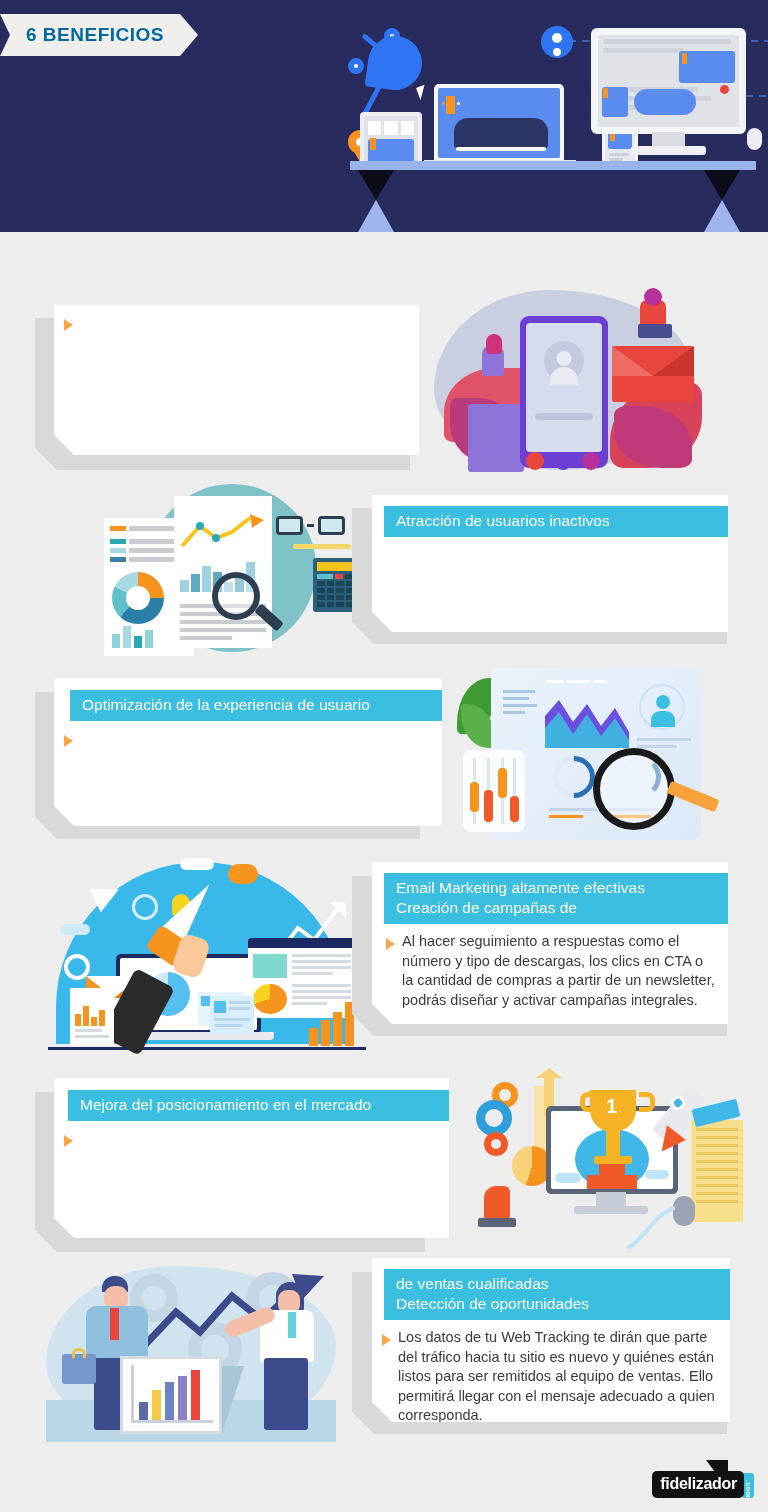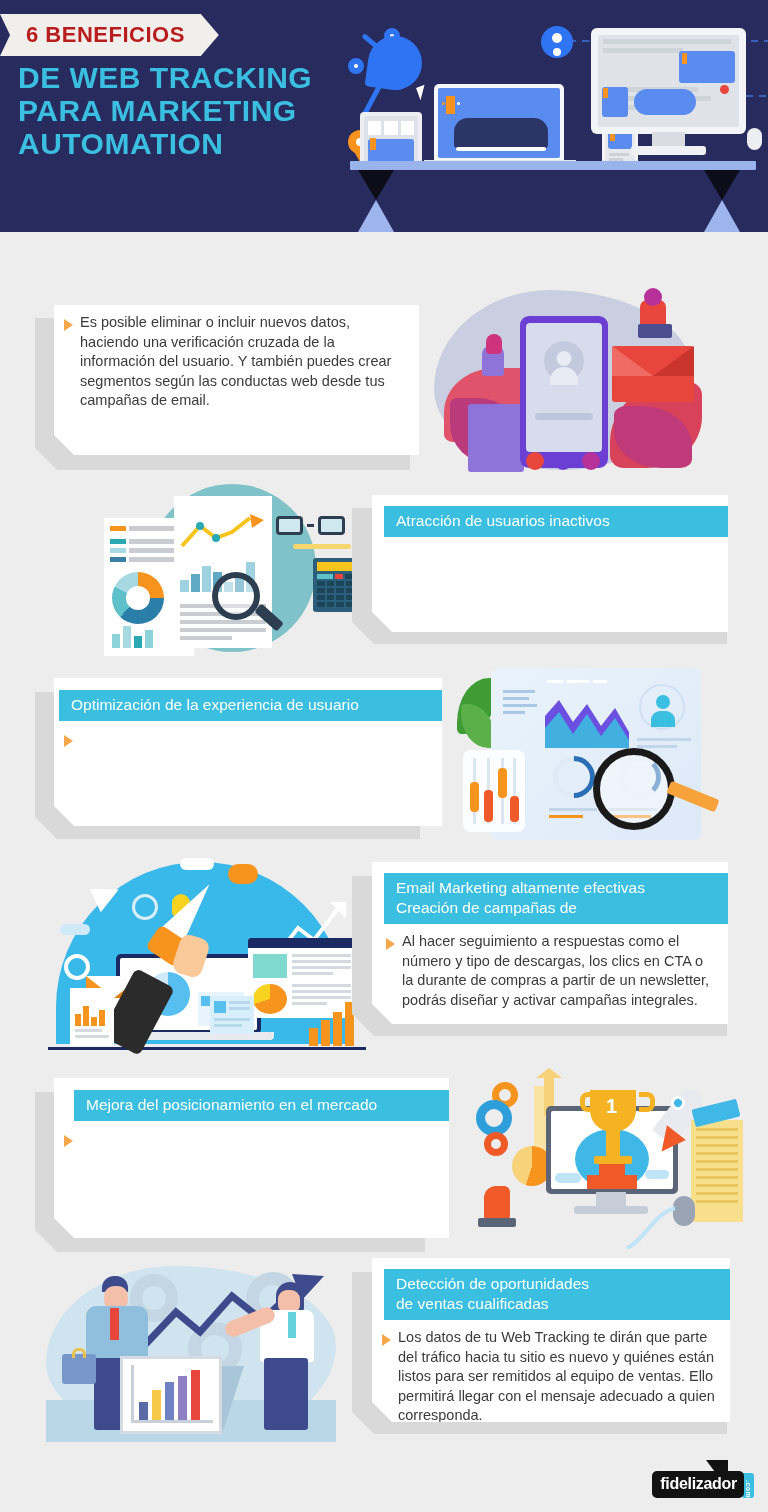--- a/index.html
+++ b/index.html
@@ -23,22 +23,22 @@
   .ribbon {
     position: relative;
     display: inline-block;
     background: #f0efeb;
     height: 42px;
     padding: 0 34px 0 26px;
     margin-left: 0;
     clip-path: polygon(0 0, calc(100% - 18px) 0, 100% 50%, calc(100% - 18px) 100%, 0 100%, 10px 50%);
   }
   .ribbon-text {
-    color: #b91c1c;
-    font-size: 22px;
+    color: #0369a1;
+    font-size: 19px;
     font-weight: bold;
     letter-spacing: 0.5px;
     line-height: 42px;
     display: block;
     white-space: nowrap;
   }
   .hdr-lines {
     margin-left: 18px;
     margin-top: 5px;
   }
@@ -237,25 +237,20 @@
     <div class="tri-dark" style="left:20px; bottom:32px;"></div>
     <div class="tri-light" style="left:20px; bottom:0;"></div>
     <div class="tri-dark" style="right:28px; bottom:32px;"></div>
     <div class="tri-light" style="right:28px; bottom:0;"></div>
   </div>
 
   <div class="hdr-title-wrap">
     <div class="ribbon">
       <span class="ribbon-text">6 BENEFICIOS</span>
     </div>
-    <div class="hdr-lines">
-      <span class="hdr-line">DE WEB TRACKING</span>
-      <span class="hdr-line">PARA MARKETING</span>
-      <span class="hdr-line">AUTOMATION</span>
-    </div>
   </div>
 </div>
 
 <div>
 
   <div class="illo" style="left:420px; top:286px; width:290px; height:200px;">
     <div class="blob" style="left:14px; top:4px; width:258px; height:180px; background:#c9cfe0;"></div>
 
     <div style="position:absolute;left:24px;top:82px;width:86px;height:74px;background:#e0536b;border-radius:60% 10% 60% 10%;"></div>
     <div style="position:absolute;left:30px;top:112px;width:70px;height:66px;background:#b93b7c;border-radius:10% 60% 10% 60%;"></div>
@@ -284,21 +279,20 @@
     <div style="position:absolute;left:66px;top:48px;width:16px;height:20px;background:#d0337d;border-radius:8px 8px 4px 4px;"></div>
     <div style="position:absolute;right:44px;top:14px;width:26px;height:32px;background:#e8453c;border-radius:7px 7px 3px 3px;"></div>
     <div style="position:absolute;right:48px;top:2px;width:18px;height:18px;background:#b7319a;border-radius:50%;"></div>
     <div style="position:absolute;right:38px;top:38px;width:34px;height:14px;background:#4a4e8f;border-radius:2px;"></div>
   </div>
 
   <div class="card-shadow" style="left:35px; top:318px; width:375px; height:152px; clip-path:polygon(0 0,100% 0,100% 100%,22px 100%,0 calc(100% - 22px));"></div>
   <div class="card" style="left:54px; top:305px; width:365px; height:150px; clip-path:polygon(0 0,100% 0,100% 100%,20px 100%,0 calc(100% - 20px));">
     <div class="card-body">
       <div class="arrow-bullet"></div>
-      <div class="card-text">Es posible eliminar o incluir nuevos datos, haciendo una verificación cruzada de la información del usuario. Y también puedes crear segmentos según las conductas web desde tus campañas de email.</div>
     </div>
   </div>
 </div>
 
 <div>
   <div class="illo" style="left:88px; top:478px; width:275px; height:190px;">
     <div style="position:absolute;left:60px;top:6px;width:168px;height:168px;border-radius:50%;background:#7fc3c8;"></div>
 
     <div style="position:absolute;left:16px;top:40px;width:90px;height:138px;background:#fff;">
       <div style="display:flex;gap:3px;margin:8px 6px;">
@@ -453,21 +447,21 @@
       <div style="position:absolute;left:35px;top:18px;width:9px;height:30px;background:#f7941e;border-radius:4px;"></div>
       <div style="position:absolute;left:47px;top:46px;width:9px;height:26px;background:#f05a28;border-radius:4px;"></div>
     </div>
 
     <div style="position:absolute;left:138px;top:86px;width:82px;height:82px;border-radius:50%;border:7px solid #1a1a1a;background:rgba(255,255,255,.45);"></div>
     <div style="position:absolute;left:212px;top:128px;width:52px;height:13px;background:#f7a23b;border-radius:3px;transform:rotate(22deg);"></div>
   </div>
 
   <div class="card-shadow" style="left:35px; top:692px; width:385px; height:147px; clip-path:polygon(0 0,100% 0,100% 100%,22px 100%,0 calc(100% - 22px));"></div>
   <div class="card" style="left:54px; top:678px; width:388px; height:148px; clip-path:polygon(0 0,100% 0,100% 100%,20px 100%,0 calc(100% - 20px));">
-    <div class="card-hd" style="margin:12px 0 0 5px;">
+    <div class="card-hd" style="margin:12px 0 0 16px;">
       <span>Optimización de la experiencia de usuario</span>
     </div>
     <div class="card-body">
       <div class="arrow-bullet"></div>
     </div>
   </div>
 </div>
 
 <div>
   <div class="illo" style="left:32px; top:856px; width:340px; height:200px;">
@@ -565,21 +559,21 @@
   </div>
 
   <div class="card-shadow" style="left:352px; top:876px; width:375px; height:160px; clip-path:polygon(0 0,100% 0,100% 100%,22px 100%,0 calc(100% - 22px));"></div>
   <div class="card" style="left:372px; top:862px; width:356px; height:162px; clip-path:polygon(0 0,100% 0,100% 100%,20px 100%,0 calc(100% - 20px));">
     <div class="card-hd" style="margin:11px 0 0 12px;">
       <div>Email Marketing altamente efectivas</div>
       <div>Creación de campañas de</div>
     </div>
     <div class="card-body" style="padding-left:14px;">
       <div class="arrow-bullet"></div>
-      <div class="card-text">Al hacer seguimiento a respuestas como el número y tipo de descargas, los clics en CTA o la durante de compras a partir de un newsletter, podrás diseñar y activar campañas integrales.</div>
+      <div class="card-text">Al hacer seguimiento a respuestas como el número y tipo de descargas, los clics en CTA o la cantidad de compras a partir de un newsletter, podrás diseñar y activar campañas integrales.</div>
     </div>
   </div>
 </div>
 
 <div>
   <div class="illo" style="left:462px; top:1062px; width:295px; height:196px;">
 
     <div style="position:absolute;left:72px;top:24px;width:16px;height:74px;background:#fbe3a6;"></div>
     <div style="position:absolute;left:92px;top:44px;width:16px;height:54px;background:#f8d98d;"></div>
     <svg width="40" height="52" style="position:absolute;left:66px;top:6px;">
@@ -634,21 +628,21 @@
     <div style="position:absolute;right:18px;top:42px;width:46px;height:18px;background:#3fb8e8;transform:rotate(-14deg);border-radius:2px;"></div>
 
     <div style="position:absolute;right:62px;top:134px;width:22px;height:30px;background:#9aa4b4;border-radius:11px;"></div>
     <svg width="56" height="50" style="position:absolute;right:78px;top:142px;">
       <path d="M52 4 C30 10 22 36 4 44" fill="none" stroke="#bfe4f7" stroke-width="4"></path>
     </svg>
   </div>
 
   <div class="card-shadow" style="left:35px; top:1092px; width:390px; height:160px; clip-path:polygon(0 0,100% 0,100% 100%,22px 100%,0 calc(100% - 22px));"></div>
   <div class="card" style="left:54px; top:1078px; width:395px; height:160px; clip-path:polygon(0 0,100% 0,100% 100%,20px 100%,0 calc(100% - 20px));">
-    <div class="card-hd" style="margin:12px 0 0 20px;">
+    <div class="card-hd" style="margin:12px 0 0 14px;">
       <span>Mejora del posicionamiento en el mercado</span>
     </div>
     <div class="card-body">
       <div class="arrow-bullet"></div>
     </div>
   </div>
 </div>
 
 <div>
   <div class="illo" style="left:42px; top:1258px; width:320px; height:200px;">
@@ -689,22 +683,22 @@
         <div style="width:9px;height:44px;background:#8d7fc4;"></div>
         <div style="width:9px;height:50px;background:#e8453c;"></div>
       </div>
     </div>
     <div style="position:absolute;left:180px;top:108px;width:0;height:0;border-left:22px solid #a9c6d9;border-bottom:68px solid transparent;"></div>
   </div>
 
   <div class="card-shadow" style="left:352px; top:1272px; width:375px; height:162px; clip-path:polygon(0 0,100% 0,100% 100%,22px 100%,0 calc(100% - 22px));"></div>
   <div class="card" style="left:372px; top:1258px; width:358px; height:164px; clip-path:polygon(0 0,100% 0,100% 100%,20px 100%,0 calc(100% - 20px));">
     <div class="card-hd" style="margin:11px 0 0 12px;">
+      <div>de ventas cualificadas</div>
       <div>Detección de oportunidades</div>
-      <div>de ventas cualificadas</div>
     </div>
     <div class="card-body">
       <div class="arrow-bullet"></div>
       <div class="card-text">Los datos de tu Web Tracking te dirán que parte del tráfico hacia tu sitio es nuevo y quiénes están listos para ser remitidos al equipo de ventas. Ello permitirá llegar con el mensaje adecuado a quien corresponda.</div>
     </div>
   </div>
 </div>
 
 <div class="footer-logo">
   <div class="logo-bubble">fidelizador</div>

